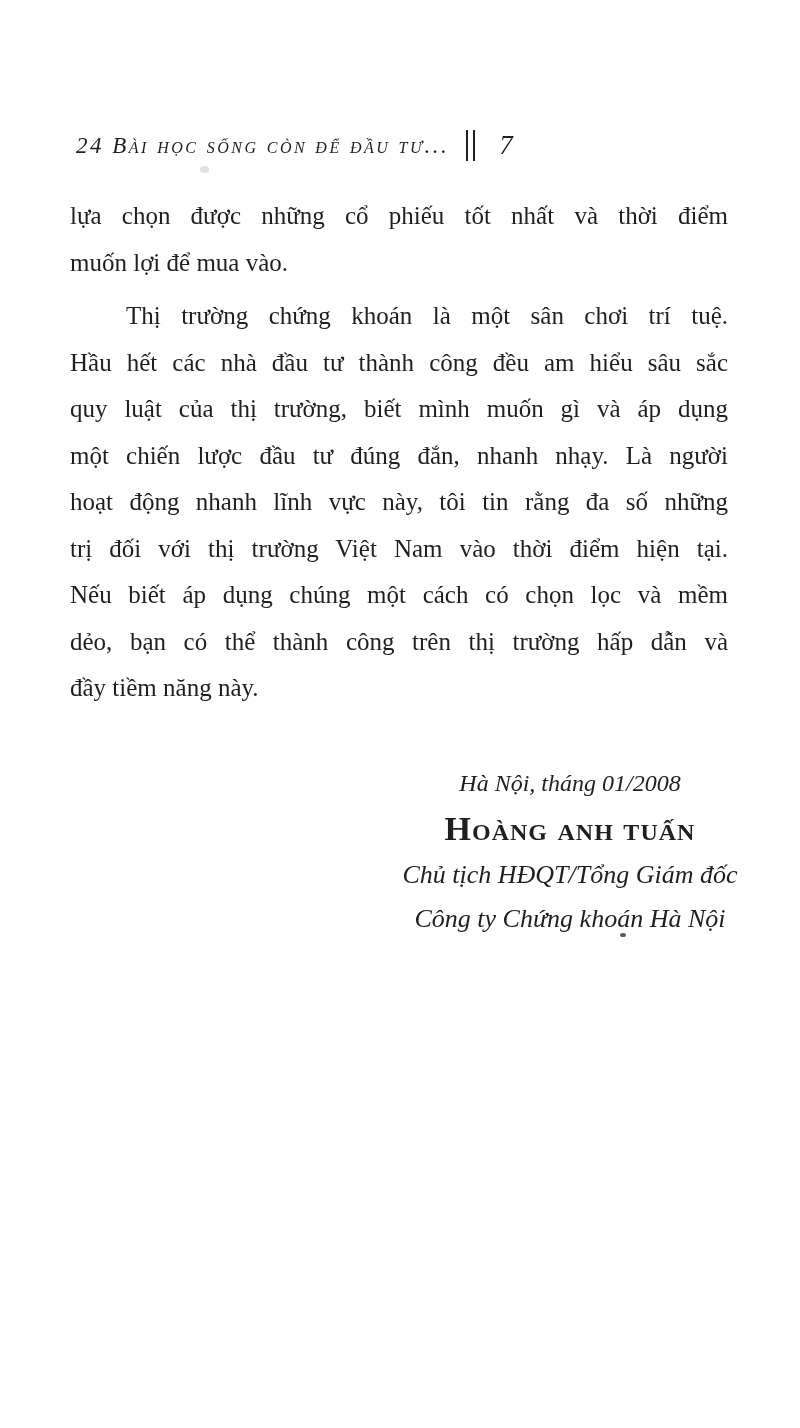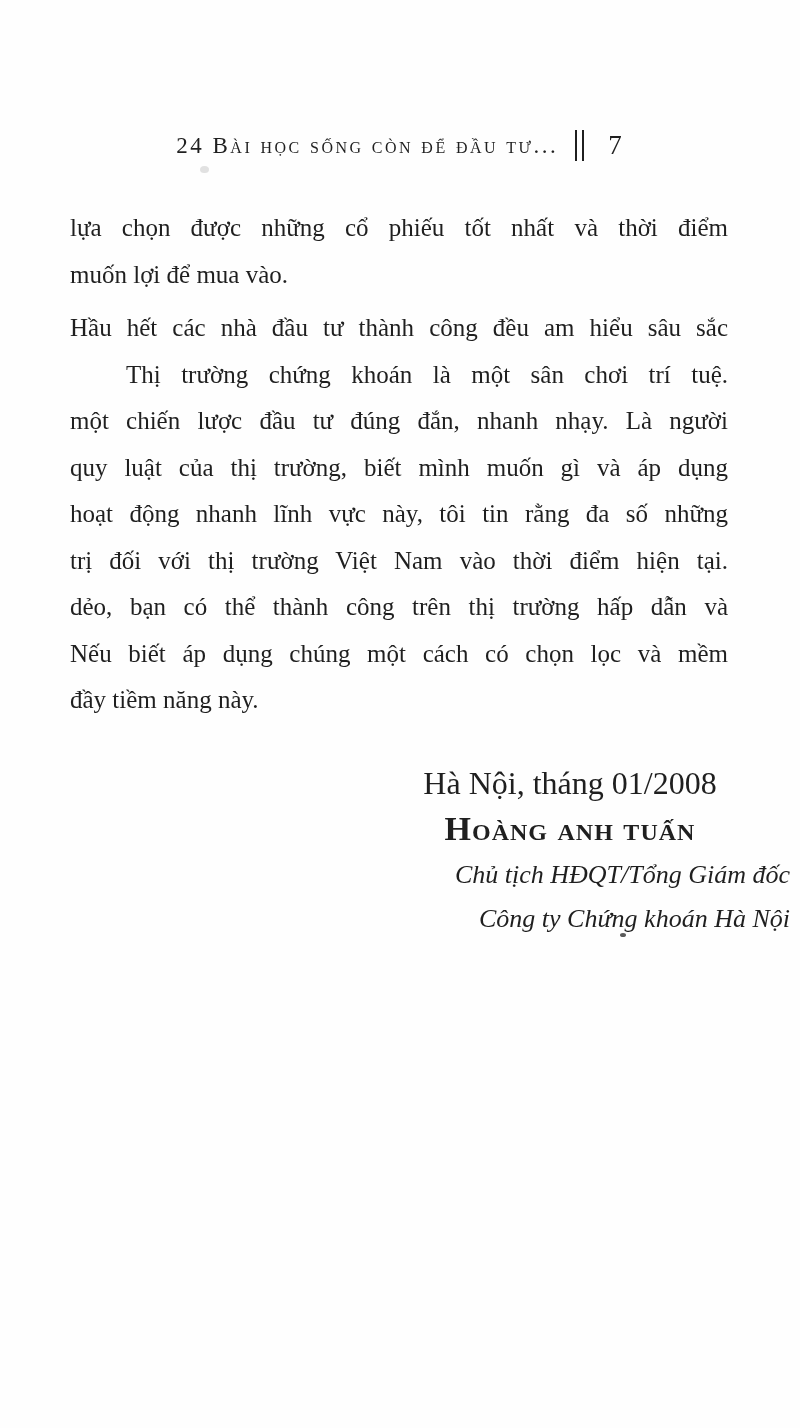--- a/index.html
+++ b/index.html
@@ -10,26 +10,27 @@
     height: 1428px;
     background: var(--bg, #fefefe);
     color: var(--ink, #1f1f1f);
     font-family: "Liberation Serif", "DejaVu Serif", serif;
     overflow: hidden;
   }
 
   
   .running-head {
     position: absolute;
-    left: 70px;
+    left: 76px;
     top: 130px;
     width: 658px;
     display: flex;
-    justify-content: center;
+    justify-content: flex-start;
     align-items: center;
+    font-style: italic;
   }
   .head-title {
     font-size: 23px;
     font-variant: small-caps;
     letter-spacing: 2.5px;
     white-space: nowrap;
   }
   .head-sep {
     display: inline-block;
     width: 9px;
@@ -41,21 +42,21 @@
   }
   .page-num {
     font-size: 27px;
     line-height: 31px;
   }
 
   
   .body-text {
     position: absolute;
     left: 70px;
-    top: 205px;
+    top: 193px;
     width: 658px;
     font-size: 25px;
     line-height: 46.5px;
   }
   .paragraph + .paragraph { margin-top: 7px; }
   .line {
     text-align: justify;
     text-align-last: justify;
     white-space: normal;
   }
@@ -65,32 +66,32 @@
   
   .signature {
     position: absolute;
     right: 10px;
     top: 760px;
     width: 440px;
     text-align: center;
     line-height: 46px;
   }
   .sig-date {
-    font-size: 32px;
+    font-style: italic;
+    font-size: 24px;
   }
   .sig-name {
     font-weight: bold;
     font-variant: small-caps;
     font-size: 34px;
     letter-spacing: 1px;
   }
   .sig-title, .sig-company {
     font-style: italic;
     font-size: 26px;
-    text-align: right;
   }
   .sig-company { line-height: 42px; }
 
   
   .speck {
     position: absolute;
     border-radius: 50%;
   }
   .speck-header {
     left: 200px; top: 166px;
@@ -114,28 +115,28 @@
     <span class="page-num">7</span>
   </header>
 
   <main class="body-text">
 
   <div class="paragraph">
         <div class="line">lựa chọn được những cổ phiếu tốt nhất và thời điểm</div>
         <div class="line last">muốn lợi để mua vào.</div>
       </div>
       <div class="paragraph">
+        <div class="line indent">Thị trường chứng khoán là một sân chơi trí tuệ.</div>
         <div class="line">Hầu hết các nhà đầu tư thành công đều am hiểu sâu sắc</div>
-        <div class="line indent">Thị trường chứng khoán là một sân chơi trí tuệ.</div>
+        <div class="line">quy luật của thị trường, biết mình muốn gì và áp dụng</div>
         <div class="line">một chiến lược đầu tư đúng đắn, nhanh nhạy. Là người</div>
-        <div class="line">quy luật của thị trường, biết mình muốn gì và áp dụng</div>
         <div class="line">hoạt động nhanh lĩnh vực này, tôi tin rằng đa số những</div>
         <div class="line">trị đối với thị trường Việt Nam vào thời điểm hiện tại.</div>
+        <div class="line">Nếu biết áp dụng chúng một cách có chọn lọc và mềm</div>
         <div class="line">dẻo, bạn có thể thành công trên thị trường hấp dẫn và</div>
-        <div class="line">Nếu biết áp dụng chúng một cách có chọn lọc và mềm</div>
         <div class="line last">đầy tiềm năng này.</div>
       </div>
     </main>
 
   <div class="signature">
     <div class="sig-date">Hà Nội, tháng 01/2008</div>
     <div class="sig-name">Hoàng anh tuấn</div>
     <div class="sig-title">Chủ tịch HĐQT/Tổng Giám đốc</div>
     <div class="sig-company">Công ty Chứng khoán Hà Nội</div>
   </div>

